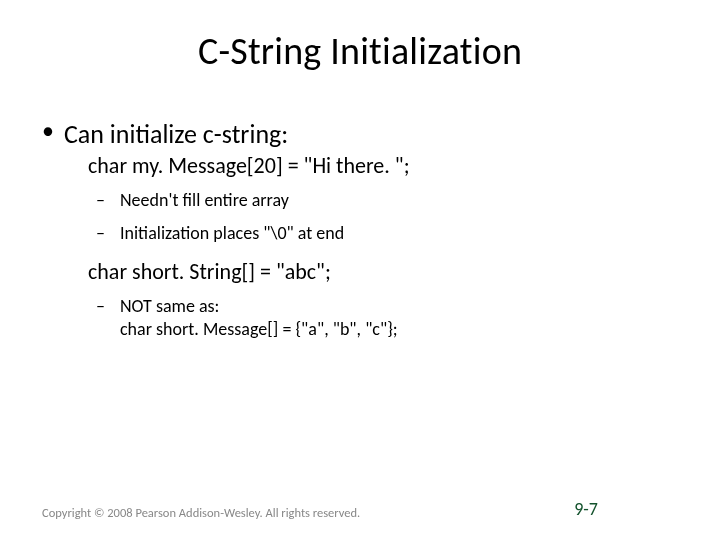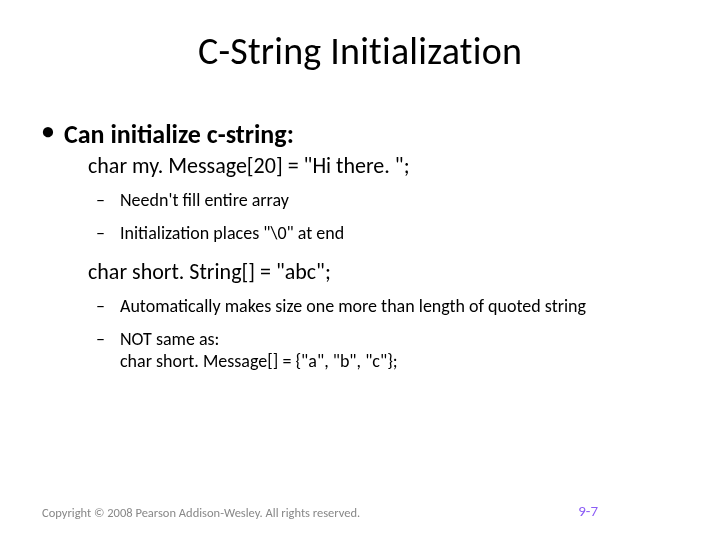--- a/index.html
+++ b/index.html
@@ -32,21 +32,20 @@
     position: absolute;
     top: 108px;
     left: 42px;
     right: 42px;
   }
   .lvl1 {
     font-size: 26px;
     margin: 10px 0 2px 0;
     padding-left: 22px;
     position: relative;
-    font-weight: bold;
   }
   .lvl1::before {
     content: "•";
     position: absolute;
     left: 0;
     top: 0;
     font-size: 24px;
     line-height: 1.1;
   }
   .code {
@@ -74,43 +73,42 @@
     position: absolute;
     left: 42px;
     bottom: 20px;
     font-size: 12.5px;
     color: #888;
   }
   .footer-right {
     position: absolute;
     right: 42px;
     bottom: 20px;
-    font-size: 15px;
-    color: #8b5cf6;
+    font-size: 18px;
+    color: #14532d;
     text-align: right;
   }
 </style>
 </head>
 <body>
 
 <div class="slide">
 
   <div class="title">C-String Initialization</div>
 
   <div class="body">
 
     <div class="lvl1">Can initialize c-string:</div>
     <div class="code">char my. Message[20] = "Hi there. ";</div>
     <div class="lvl2">Needn't fill entire array</div>
     <div class="lvl2">Initialization places "\0" at end</div>
 
     <div class="gap"></div>
 
     <div class="code">char short. String[] = "abc";</div>
-    <div class="lvl2">Automatically makes size one more than length of quoted string</div>
     <div class="lvl2" style="white-space:pre-line">NOT same as:
 char short. Message[] = {"a", "b", "c"};</div>
 
   </div>
 
   <div class="footer-left">Copyright © 2008 Pearson Addison-Wesley. All rights reserved.</div>
   <div class="footer-right">9-7</div>
 
 </div>
 

